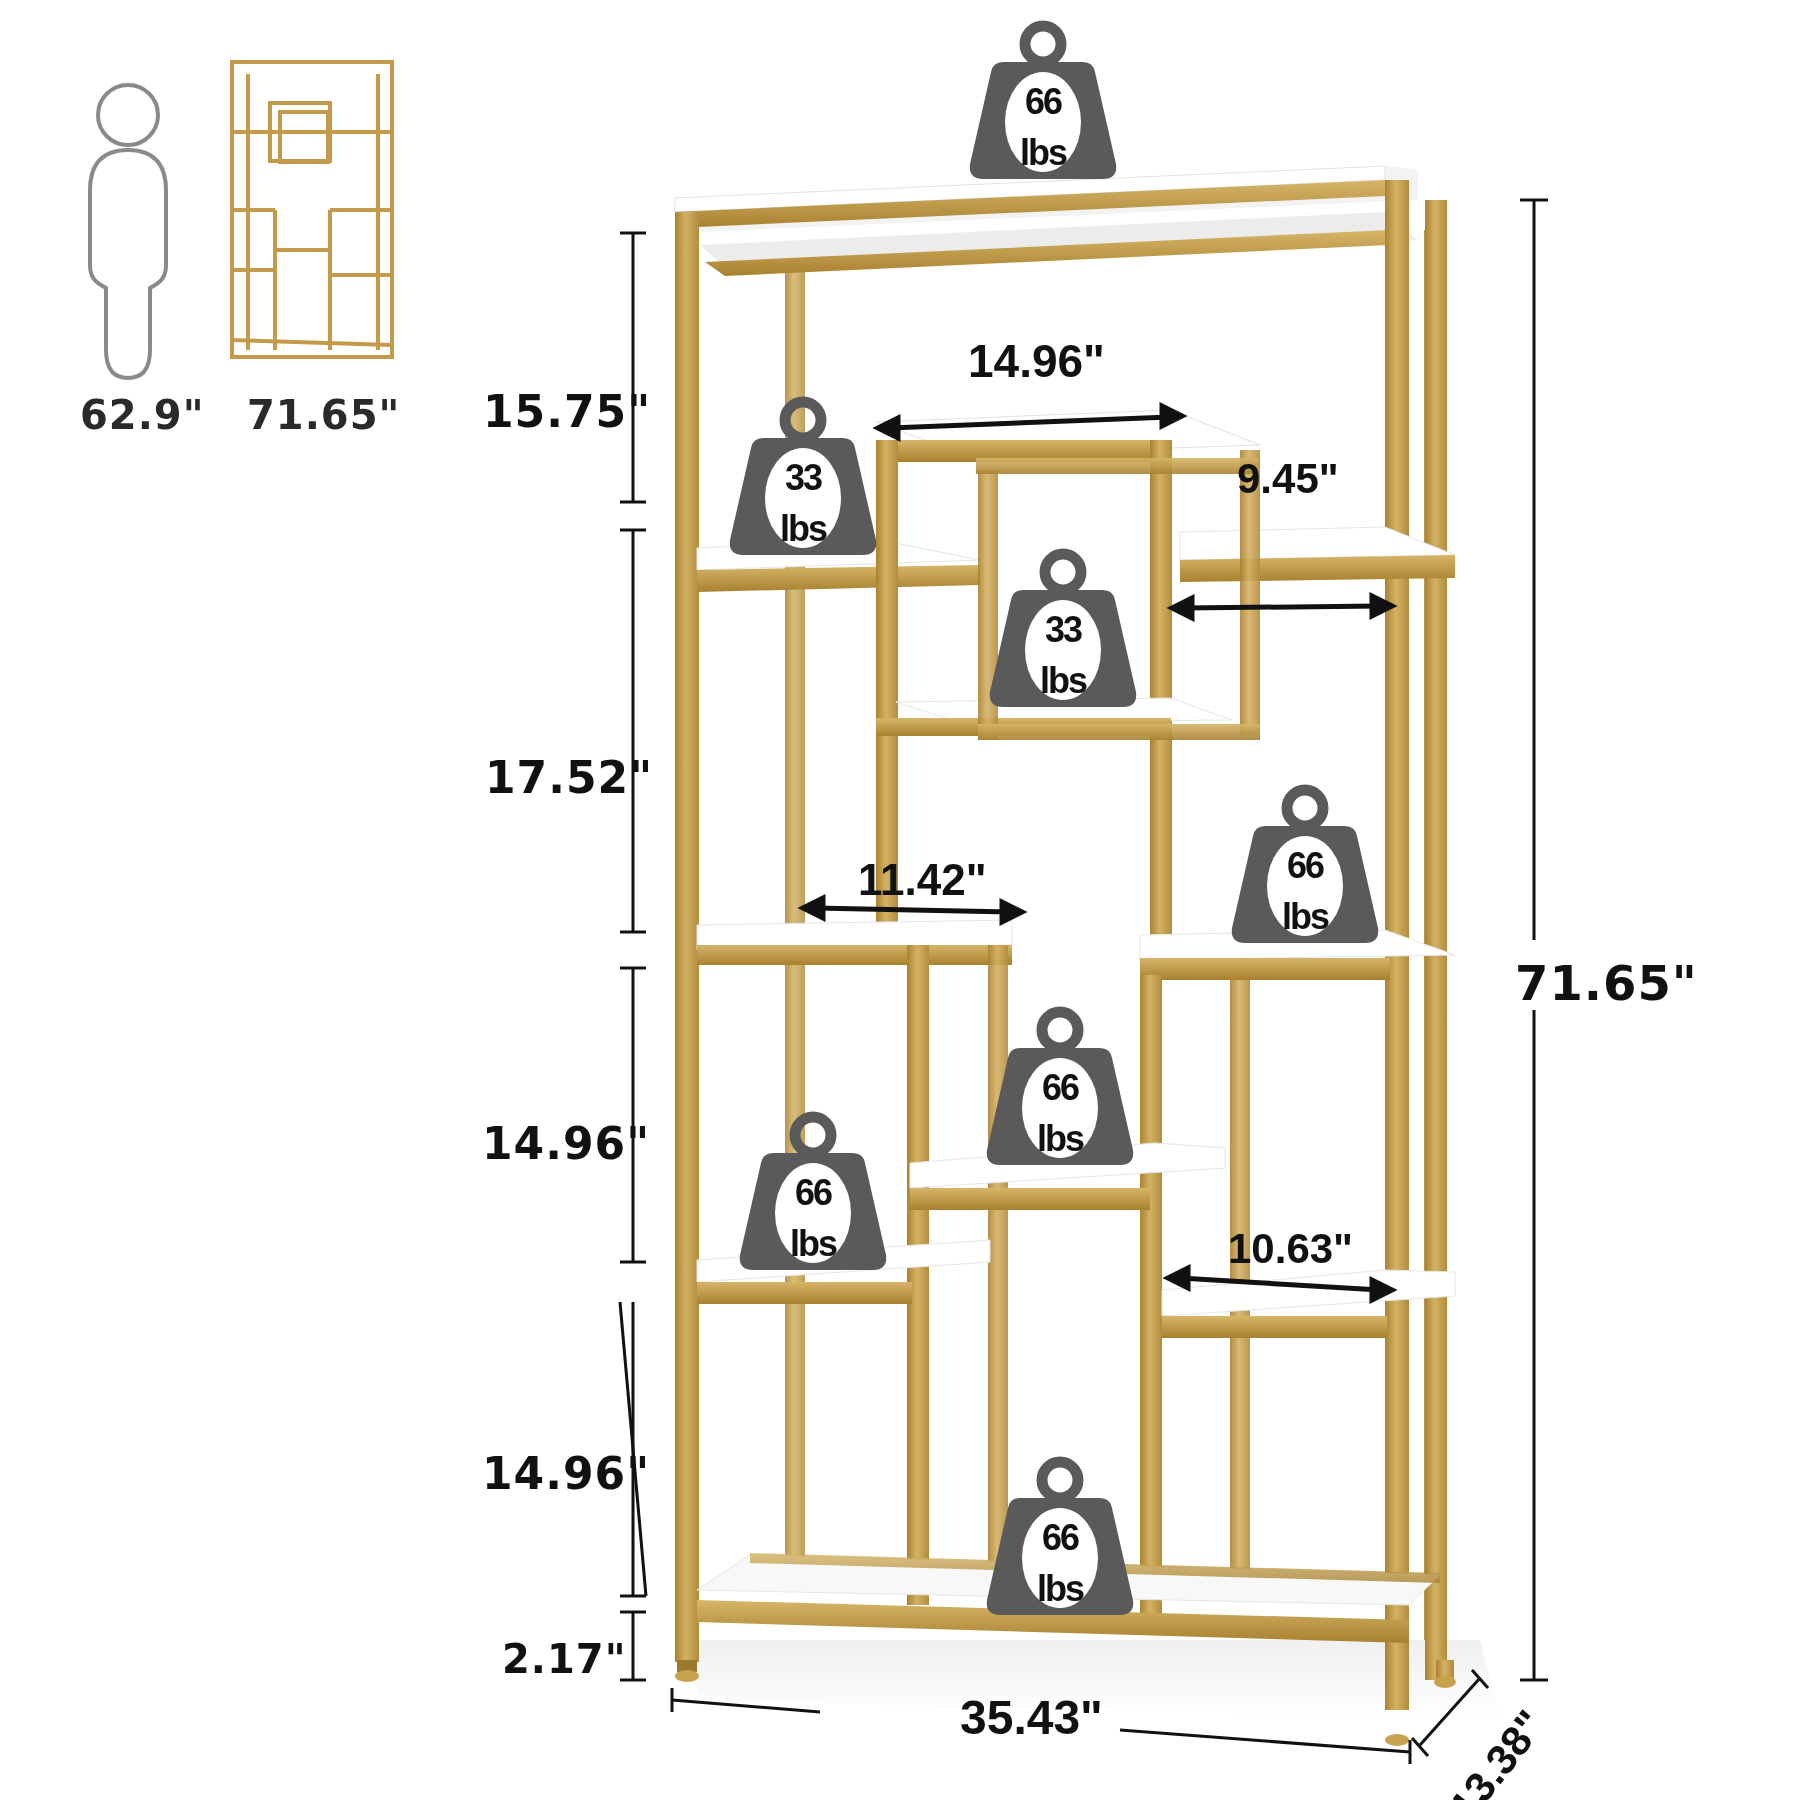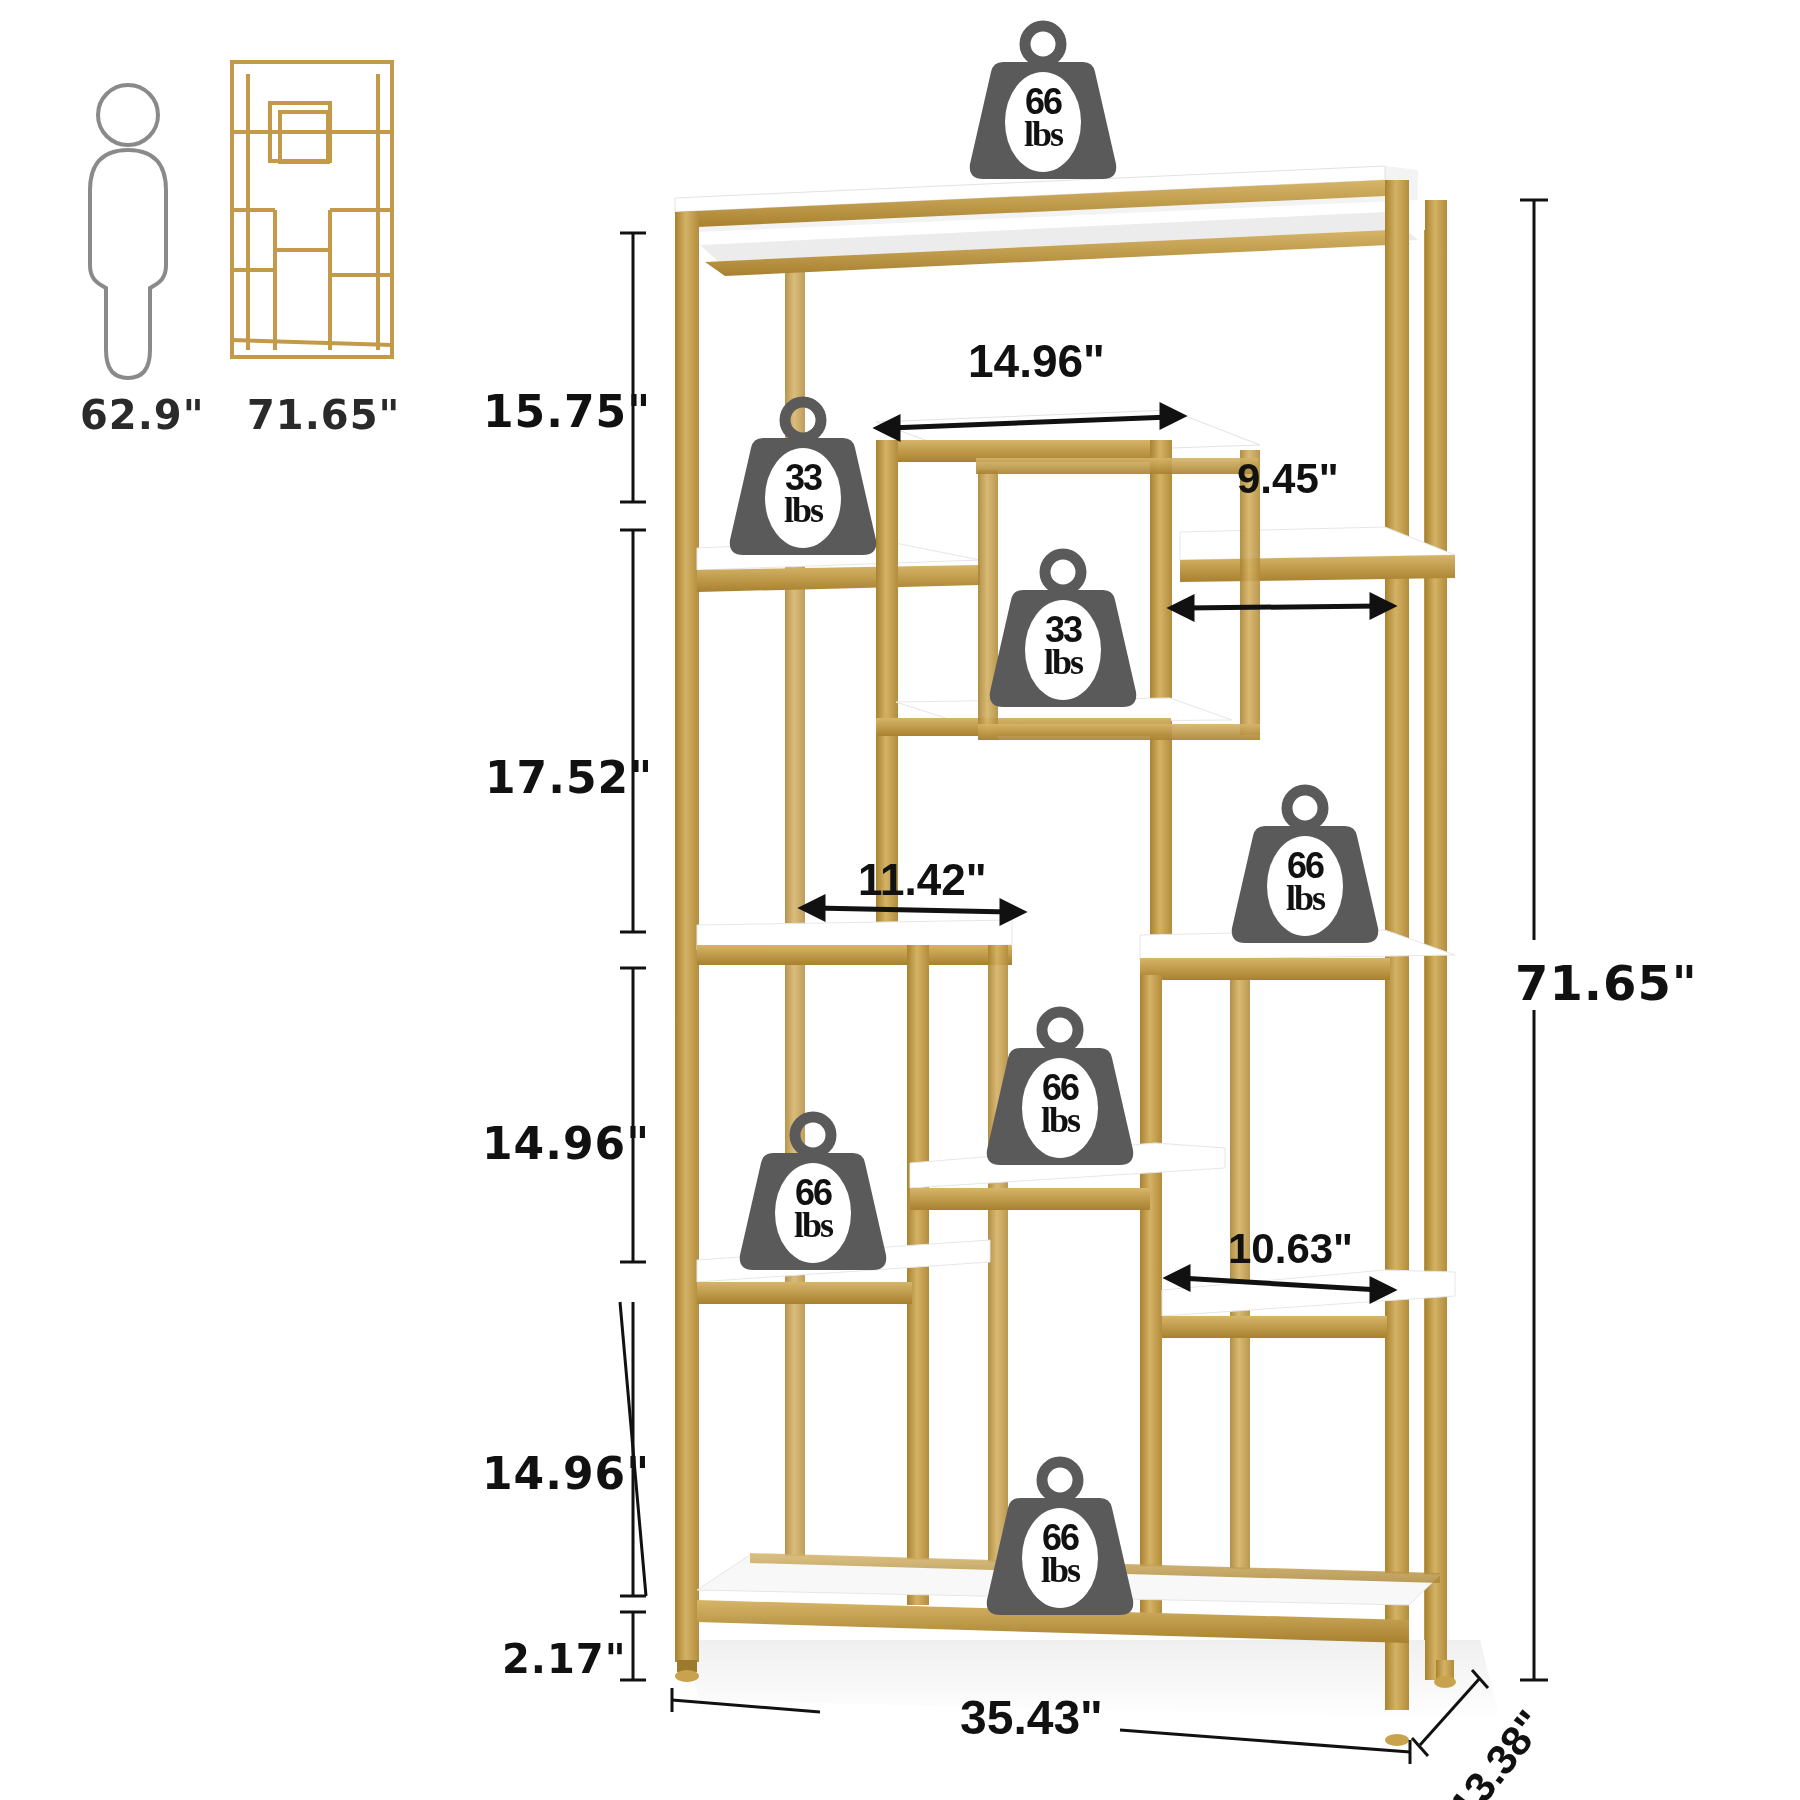--- a/index.html
+++ b/index.html
@@ -11,21 +11,21 @@
   .lbl.big { font-size: 44px; }
   .lbl.med { font-size: 40px; }
   .lbl.cond { font-family: "Liberation Sans", sans-serif; font-weight: 700; letter-spacing: 0; }
   .lbl.gray { color: #2a2a2a; }
   .weight { position: absolute; width: 150px; height: 170px; }
   .weight svg { position: absolute; left: 0; top: 0; }
   .weight .wtxt { position: absolute; left: 0; width: 150px; text-align: center;
        font-family: "Liberation Sans", sans-serif; font-weight: 700; color: #111;
        font-size: 36px; line-height: 36px; letter-spacing: -2px; }
   .weight .wtxt.n { top: 70px; }
-  .weight .wtxt.u { top: 102px; font-family: Liberation Serif, serif; }
+  .weight .wtxt.u { top: 121px; }
   .rot { position: absolute; transform-origin: left top; }
 </style>
 </head>
 <body>
 
 <div id="canvas">
 
   <svg width="1800" height="1800" viewBox="0 0 1800 1800">
     <defs>
       <linearGradient id="goldV" x1="0" x2="1" y1="0" y2="0">

